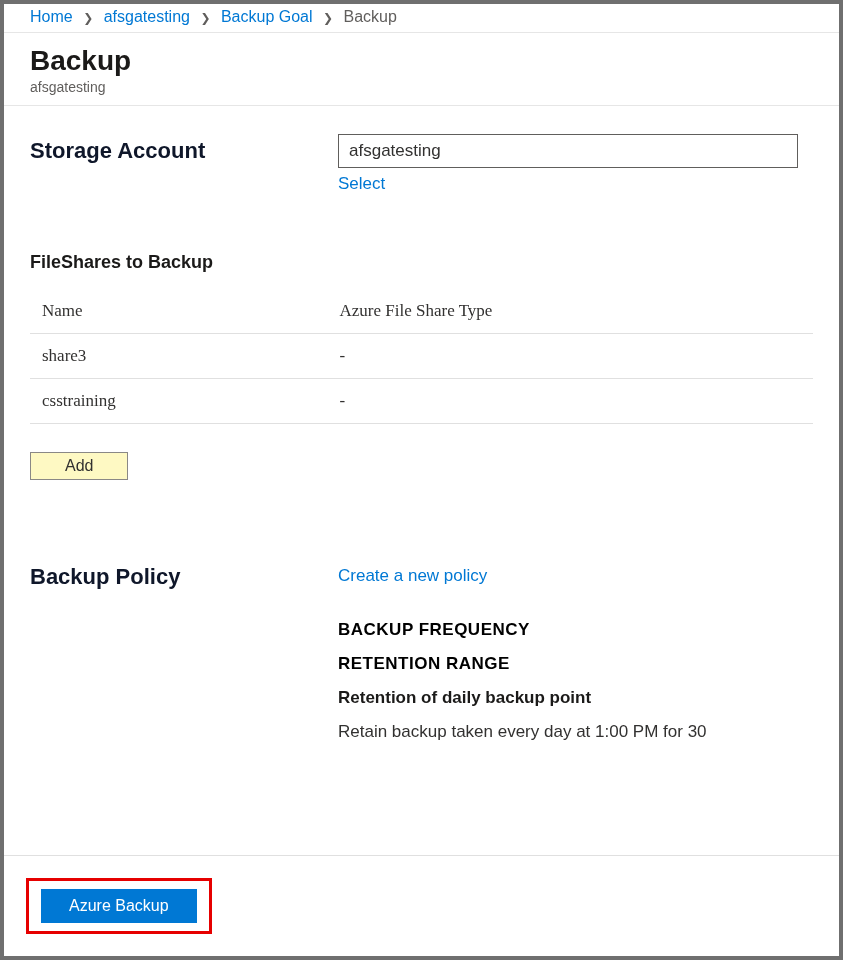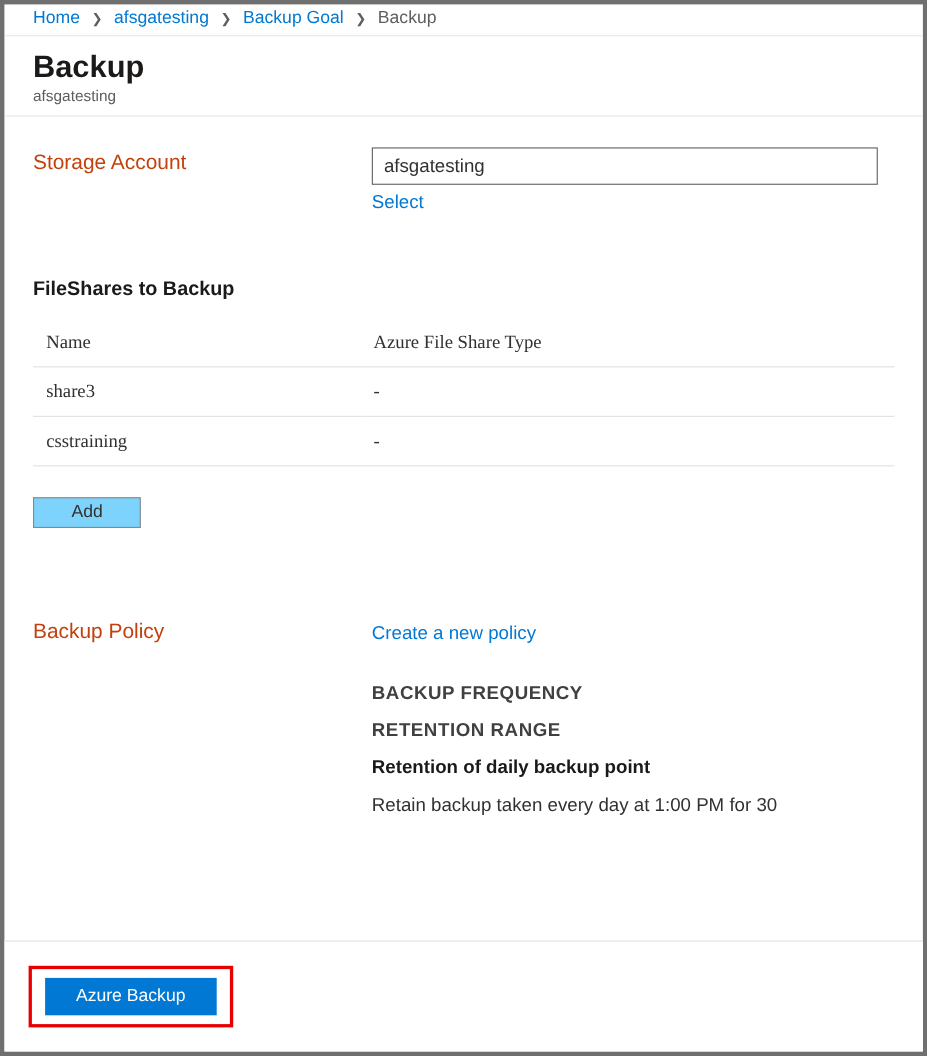--- a/index.html
+++ b/index.html
@@ -34,23 +34,23 @@
     .page-header h1 { font-size: 28px; font-weight: 600; color: #1b1a19; }
     .page-header .sub { font-size: 14px; color: #605e5c; margin-top: 2px; }
     .content {
       padding: 28px 26px 20px 26px;
       height: calc(100% - 170px);
       overflow: hidden;
     }
     .field-row { display: flex; margin-bottom: 8px; }
     .field-label {
       width: 308px;
-      font-size: 19px;
-      font-weight: 400;
-      color: #c2410c;
+      font-size: 22px;
+      font-weight: 700;
+      color: #0f172a;
       padding-top: 4px;
       flex-shrink: 0;
     }
     .field-body { flex: 1; max-width: 460px; }
     .text-input {
       width: 100%;
       border: 1px solid #605e5c;
       padding: 6px 10px;
       font-size: 17px;
       color: #323130;
@@ -82,21 +82,21 @@
       color: #323130;
     }
     .fs-table td {
       padding: 12px 12px;
       border-bottom: 1px solid #e0e0e0;
       font-size: 17px;
     }
     .add-btn {
       margin-top: 28px;
       border: 1px solid #8a8886;
-      background: #7dd3fc;
+      background: #fef9c3;
       padding: 4px 34px;
       font-size: 16px;
       font-family: inherit;
       cursor: pointer;
       color: #323130;
     }
     .policy-section { margin-top: 80px; }
     .dropdown {
       width: 100%;
       border: 2px solid #0078d4;
@@ -107,21 +107,21 @@
       align-items: center;
       cursor: pointer;
       background: #fff;
     }
     .dropdown .chev svg { width: 18px; height: 12px; }
     .policy-details { margin-top: 34px; }
     .detail-head {
       font-size: 17px;
       font-weight: 700;
       letter-spacing: 0.5px;
-      color: #404040;
+      color: #000000;
       margin-bottom: 14px;
     }
     .detail-body {
       font-size: 17px;
       color: #323130;
       margin-bottom: 28px;
     }
     .retention-sub {
       font-size: 17px;
       font-weight: 700;

